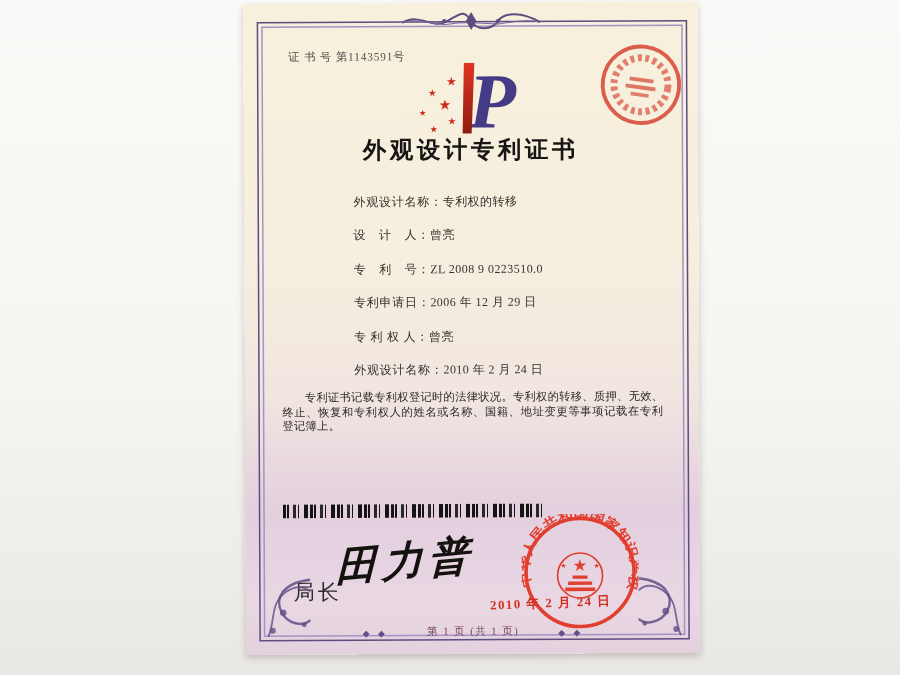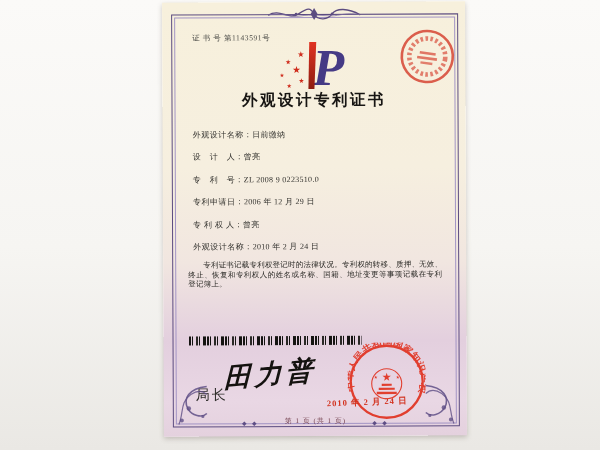--- a/index.html
+++ b/index.html
@@ -24,21 +24,21 @@
   .top-ornament{position:absolute;top:5px;left:50%;transform:translateX(-50%);}
   .cert-number{position:absolute;left:30px;top:31px;font-size:7.5px;letter-spacing:.6px;color:#4a4a46;}
   .agency-seal{position:absolute;left:237px;top:26px;transform:rotate(8deg);opacity:.92;}
   .logo{position:absolute;left:113px;top:37px;}
   .cert-title{
     position:absolute;left:0;top:88px;width:100%;text-align:center;
     font-size:15.5px;font-weight:bold;letter-spacing:2.5px;color:#171513;
   }
   .fields{position:absolute;left:30px;top:127px;width:250px;}
   .field-row{height:22.4px;font-size:8px;color:#33322e;white-space:nowrap;}
-  .field-label{letter-spacing:.5px;}
+  .field-label{letter-spacing:.5px;margin-left:43px;}
   .field-value{letter-spacing:.3px;}
   .body-text{position:absolute;left:25px;top:258px;width:254px;color:#2a2925;}
   .body-text p{margin:0;font-size:7.5px;line-height:9.6px;text-indent:2em;text-align:justify;letter-spacing:.2px;}
   .barcode{
     position:absolute;left:25px;top:334px;width:173px;height:9px;
     background:repeating-linear-gradient(90deg,
       #151412 0 2px,transparent 2px 3px,
       #151412 3px 4px,transparent 4px 7px,
       #2a2826 7px 9px,transparent 9px 10px,
       #151412 10px 11px,transparent 11px 14px,
@@ -101,21 +101,21 @@
       <text x="10" y="25" font-size="6.5" fill="#cf2b1b">★</text>
       <text x="17" y="34" font-size="9.5" fill="#cf2b1b">★</text>
       <text x="4" y="38" font-size="5.5" fill="#cf2b1b">★</text>
       <text x="23" y="44" font-size="6.5" fill="#cf2b1b">★</text>
       <text x="11" y="49" font-size="6" fill="#cf2b1b">★</text>
     </svg>
 
     <div class="cert-title">外观设计专利证书</div>
 
     <div class="fields">
-      <div class="field-row"><span class="field-label">外观设计名称：</span><span class="field-value">日前缴纳</span></div>
+      <div class="field-row"><span class="field-label">外观设计名称：</span><span class="field-value">专利权的转移</span></div>
       <div class="field-row"><span class="field-label">设　计　人：</span><span class="field-value">曾亮</span></div>
       <div class="field-row"><span class="field-label">专　利　号：</span><span class="field-value">ZL 2008 9 0223510.0</span></div>
       <div class="field-row"><span class="field-label">专利申请日：</span><span class="field-value">2006 年 12 月 29 日</span></div>
       <div class="field-row"><span class="field-label">专 利 权 人：</span><span class="field-value">曾亮</span></div>
       <div class="field-row"><span class="field-label">外观设计名称：</span><span class="field-value">2010 年 2 月 24 日</span></div>
     </div>
 
     <div class="body-text">
       <p>专利证书记载专利权登记时的法律状况。专利权的转移、质押、无效、终止、恢复和专利权人的姓名或名称、国籍、地址变更等事项记载在专利登记簿上。</p>
     </div>

